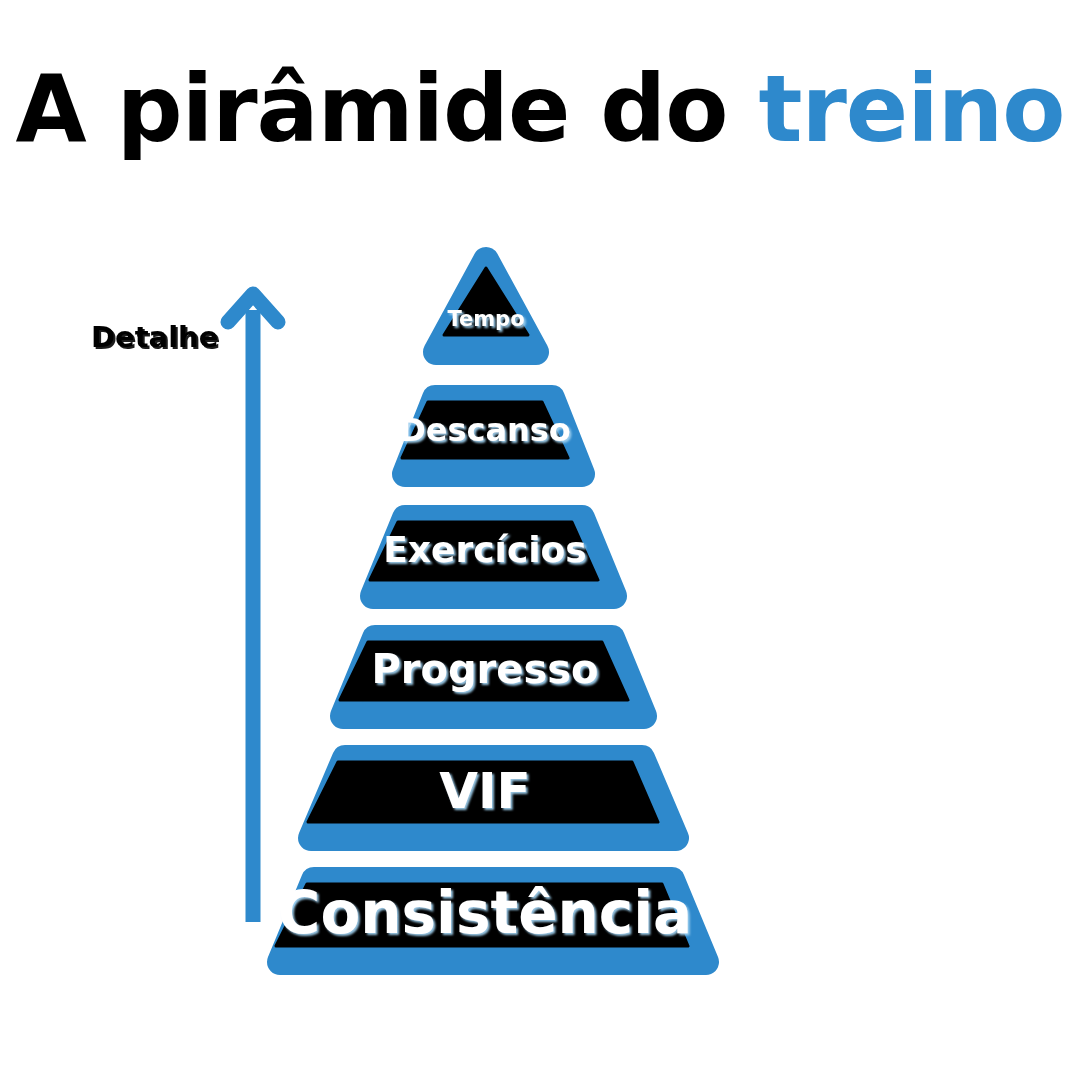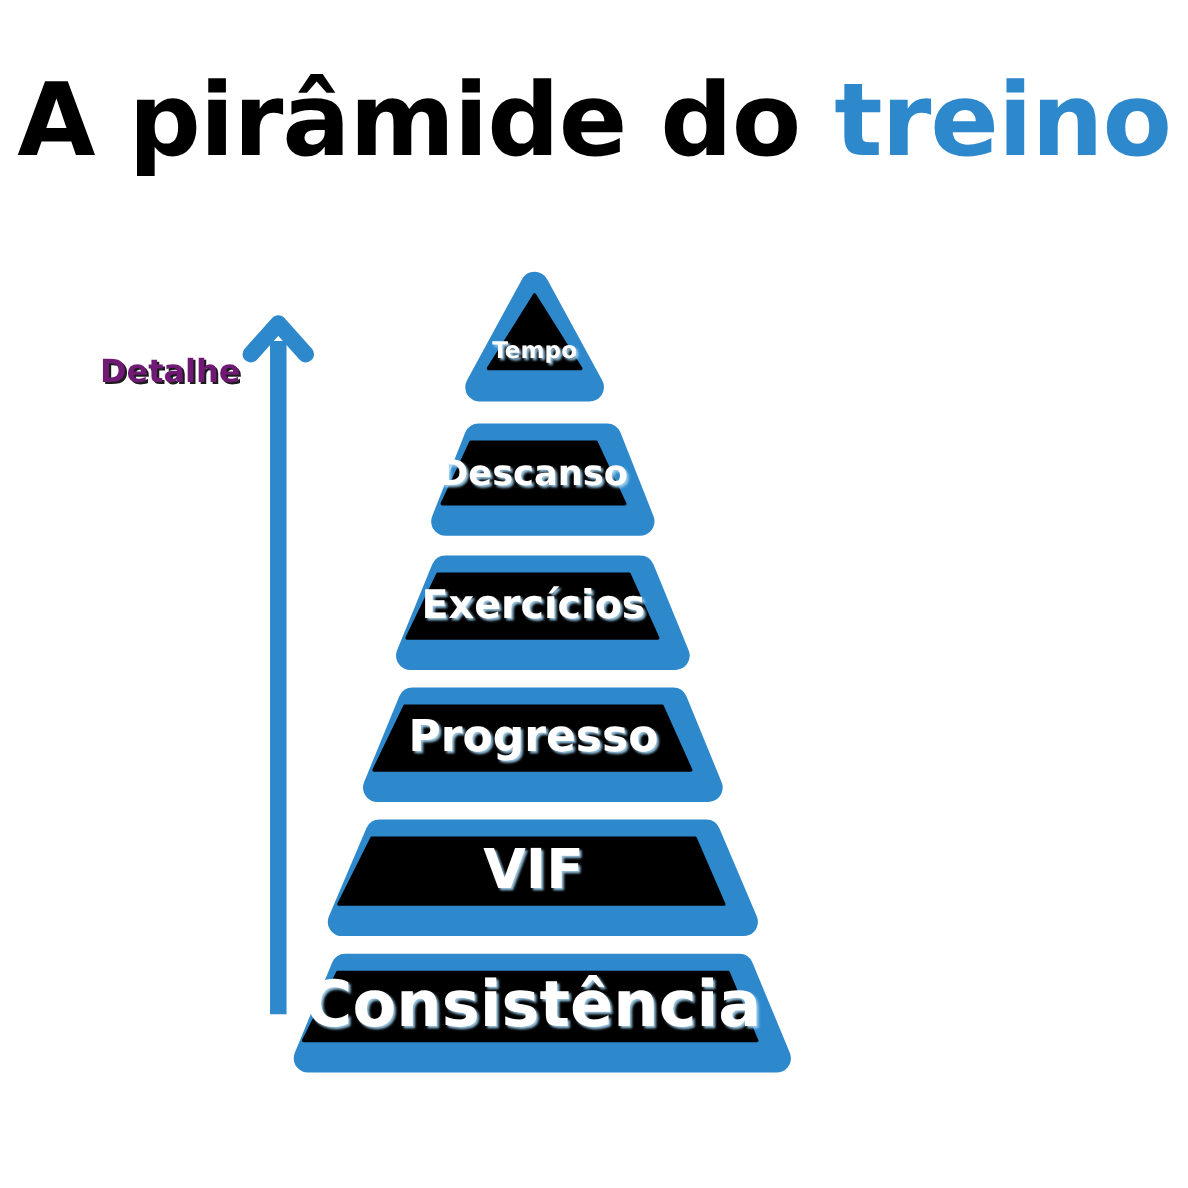--- a/index.html
+++ b/index.html
@@ -51,21 +51,21 @@
     height: 650px;
   }
 
   
   .axis-label {
     position: absolute;
     font-family: "DejaVu Sans", "Liberation Sans", sans-serif;
     font-weight: 700;
     font-size: 29px;
     line-height: 34px;
-    color: #701a75;
+    color: #000000;
     text-shadow: 2px 2px 0 #1c1c1c;
     white-space: nowrap;
   }
   .axis-label.top {
     left: 91px;
     top: 320px;
   }
   .axis-label.bottom {
     left: 28px;
     top: 862px;

